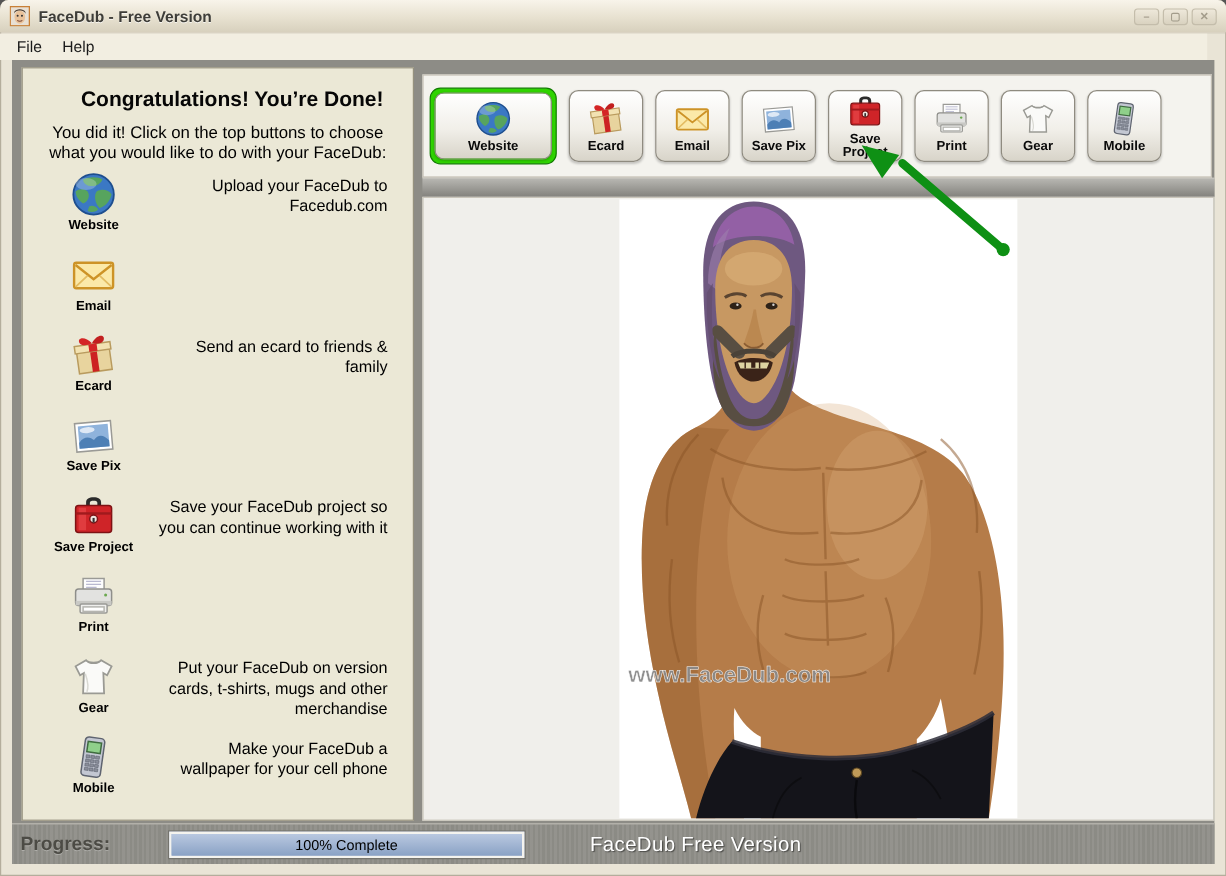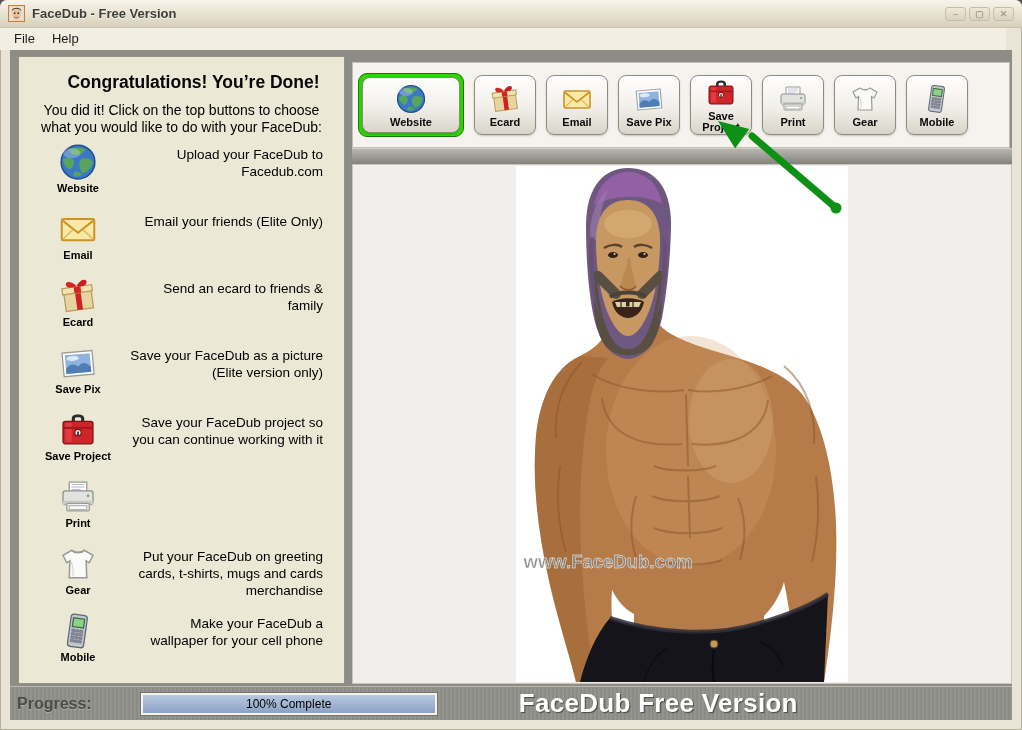--- a/index.html
+++ b/index.html
@@ -66,21 +66,21 @@
   .statusbar{position:absolute;left:10px;right:10px;bottom:10px;height:34px;
     background:repeating-linear-gradient(90deg,rgba(255,255,255,.04) 0 2px,rgba(0,0,0,.03) 2px 4px),#908f89;
     border-top:1px solid #bbb9b1;display:flex;align-items:center;gap:34px;}
   .progress-label{font-size:16px;font-weight:bold;color:#4c4b45;margin-left:7px;
     text-shadow:0 1px 0 rgba(255,255,255,.25);}
   .progress{margin-left:15px;width:296px;height:22px;border:2px solid #f4f3ee;
     background:#9db1cf;position:relative;box-shadow:0 0 0 1px #75746e;flex:none;}
   .progress-fill{position:absolute;left:0;top:0;bottom:0;background:linear-gradient(#b9c8e0,#8aa2c5);}
   .progress-text{position:absolute;left:0;top:0;right:0;bottom:0;display:flex;align-items:center;
     justify-content:center;font-size:12px;color:#000;}
-  .status-caption{margin-left:48px;font-size:26px;font-weight:bold;color:#fff;
+  .status-caption{margin-left:21px;font-size:17px;font-weight:normal;color:#fff;
     text-shadow:1px 1px 1px rgba(0,0,0,.5);letter-spacing:.3px;}
   
   .arrow-overlay{position:absolute;left:0;top:0;width:1022px;height:730px;pointer-events:none;z-index:40;}
 </style>
 </head>
 <body>
 
 <div class="window">
 
   <div class="titlebar">
@@ -137,21 +137,20 @@
     <div class="s-iconcol">
       <span class="s-icon">
               <svg viewBox="0 0 32 32" xmlns="http://www.w3.org/2000/svg">
                 <rect x="3" y="8" width="26" height="17" rx="1.5" fill="#fbe9a9" stroke="#cd9327" stroke-width="1.6"></rect>
                 <path d="M4,9.5 L16,19 L28,9.5" fill="none" stroke="#cd9327" stroke-width="1.6"></path>
                 <path d="M4,24 L12,16.5 M28,24 L20,16.5" stroke="#e3bc62" stroke-width="1.2"></path>
               </svg>
             </span>
       <span class="s-caption">Email</span>
     </div>
-    <div class="s-desc">Email your friends (Elite Only)</div>
   </div>
 
   <div class="s-row">
     <div class="s-iconcol">
       <span class="s-icon">
               <svg viewBox="0 0 32 32" xmlns="http://www.w3.org/2000/svg">
                 <g transform="rotate(-8 16 16)">
                   <rect x="5" y="12" width="22" height="15" fill="#e8d49e" stroke="#b99b5e"></rect>
                   <rect x="14" y="12" width="4.5" height="15" fill="#cc2222"></rect>
                   <rect x="4" y="8.5" width="24" height="5" fill="#f2e2b2" stroke="#b99b5e"></rect>
@@ -173,21 +172,20 @@
                 <g transform="rotate(-5 16 16)">
                   <rect x="4" y="7" width="24" height="19" fill="#ffffff" stroke="#9a9a96"></rect>
                   <rect x="6" y="9" width="20" height="15" fill="#8fb3dc"></rect>
                   <path d="M6,20 C10,15 14,17 16,19 C19,15 23,16 26,20 L26,24 L6,24 Z" fill="#4d7fb5"></path>
                   <ellipse cx="12" cy="12" rx="5" ry="2" fill="#ffffff" opacity="0.7"></ellipse>
                 </g>
               </svg>
             </span>
       <span class="s-caption">Save Pix</span>
     </div>
-    <div class="s-desc">Save your FaceDub as a picture (Elite version only)</div>
   </div>
 
   <div class="s-row">
     <div class="s-iconcol">
       <span class="s-icon">
               <svg viewBox="0 0 32 32" xmlns="http://www.w3.org/2000/svg">
                 <path d="M11,7 C11,4.5 13,3.5 16,3.5 C19,3.5 21,4.5 21,7 L21,10 L18.5,10 L18.5,7.2 C18.5,6 17.5,5.8 16,5.8 C14.5,5.8 13.5,6 13.5,7.2 L13.5,10 L11,10 Z" fill="#2b2b2b"></path>
                 <rect x="4" y="9" width="24" height="18" rx="2" fill="#cf2428" stroke="#7e1214"></rect>
                 <rect x="6" y="10.5" width="5" height="15" fill="#ff6a6a" opacity="0.35"></rect>
                 <rect x="4" y="13.5" width="24" height="1.6" fill="#a01a1d"></rect>
@@ -221,21 +219,21 @@
     <div class="s-iconcol">
       <span class="s-icon">
               <svg viewBox="0 0 32 32" xmlns="http://www.w3.org/2000/svg">
                 <path d="M11,5 C12.5,7 19.5,7 21,5 L28,9 L25,15 L22.5,13.5 L23,27 L9,27 L9.5,13.5 L7,15 L4,9 Z" fill="#fafaf8" stroke="#9a9a94" stroke-width="1.2"></path>
                 <path d="M12,5.5 C13,7.5 19,7.5 20,5.5" stroke="#9a9a94" fill="none"></path>
                 <path d="M10.5,14 C12.5,20 12.5,24 11.5,26" stroke="#d8d8d2" fill="none"></path>
               </svg>
             </span>
       <span class="s-caption">Gear</span>
     </div>
-    <div class="s-desc">Put your FaceDub on greeting cards, t-shirts, mugs and cards merchandise</div>
+    <div class="s-desc">Put your FaceDub on version cards, t-shirts, mugs and other merchandise</div>
   </div>
 
   <div class="s-row">
     <div class="s-iconcol">
       <span class="s-icon">
               <svg viewBox="0 0 32 32" xmlns="http://www.w3.org/2000/svg">
                 <g transform="rotate(8 16 16)">
                   <rect x="9" y="3" width="13" height="26" rx="2.5" fill="#c3c7d2" stroke="#5f6470"></rect>
                   <rect x="11" y="6" width="9" height="7" fill="#8fd08a" stroke="#3f6b3f"></rect>
                   <g fill="#8a8e9a" stroke="#5f6470" stroke-width="0.4">

